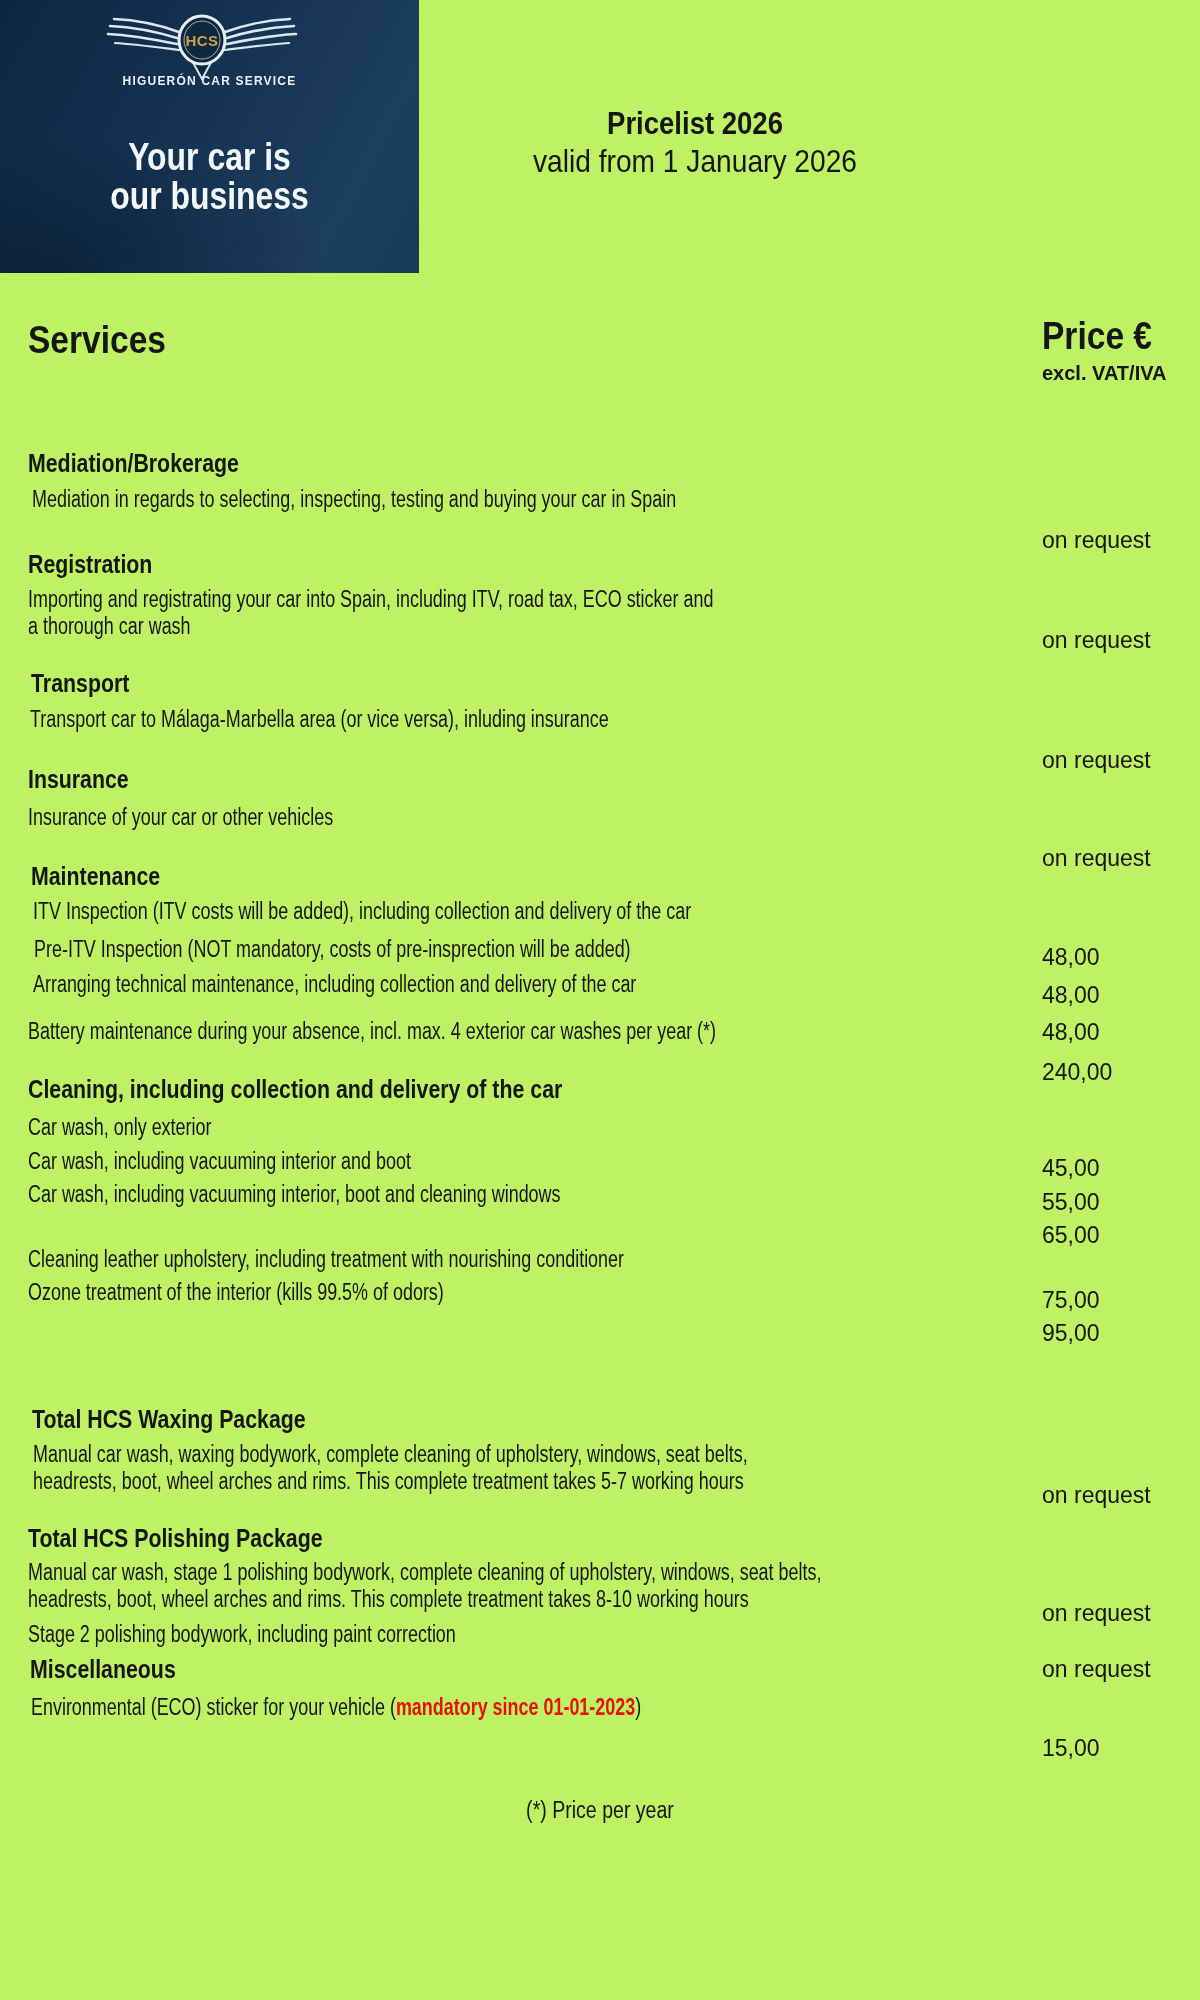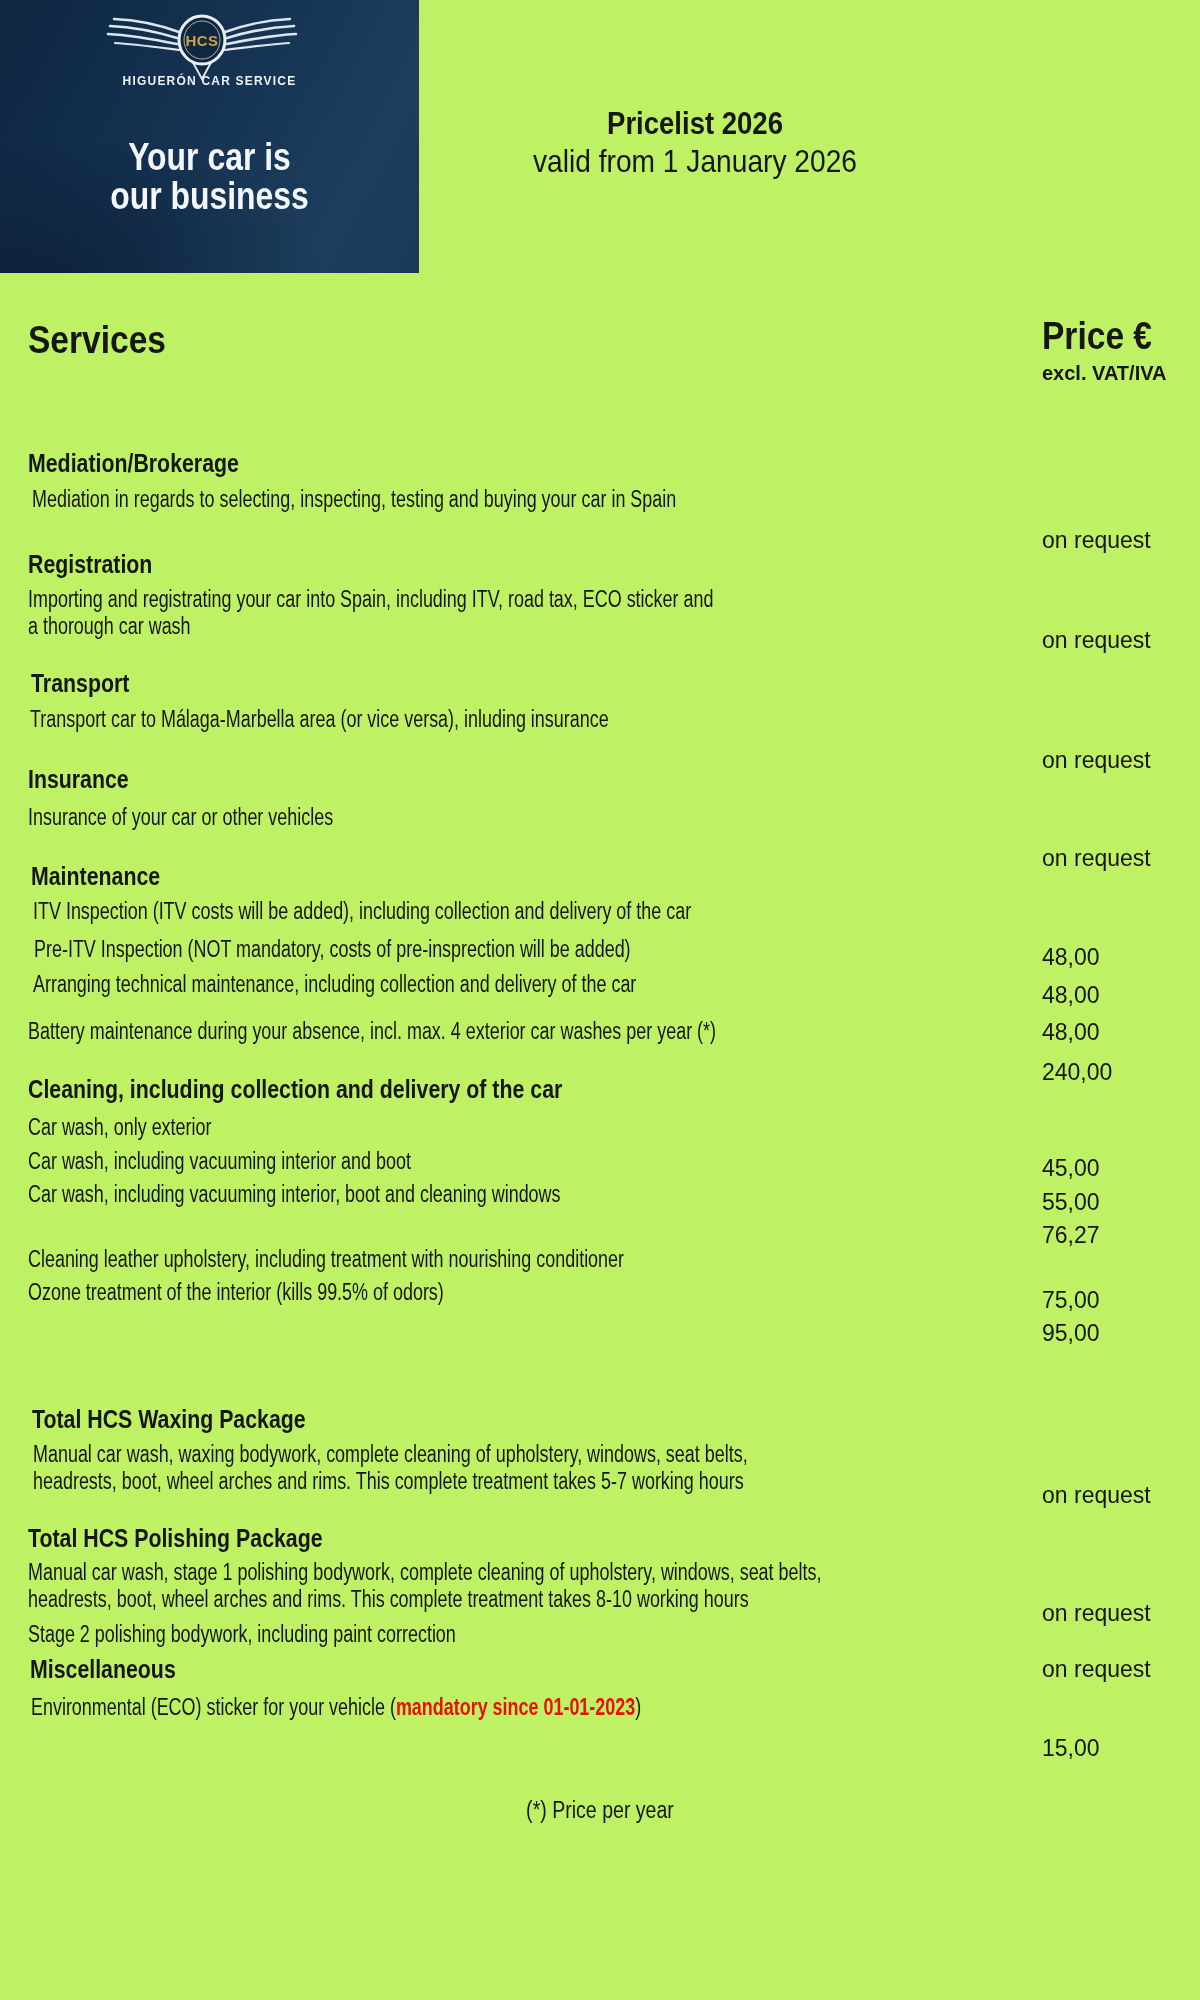--- a/index.html
+++ b/index.html
@@ -131,21 +131,21 @@
         <div><span>Car wash, only exterior</span></div>
       </div>
       <div class="row-price" style="top: 1114px;">45,00</div>
       <div class="row-desc" style="top: 1148px; left: 28px;">
         <div><span>Car wash, including vacuuming interior and boot</span></div>
       </div>
       <div class="row-price" style="top: 1148px;">55,00</div>
       <div class="row-desc" style="top: 1181px; left: 28px;">
         <div><span>Car wash, including vacuuming interior, boot and cleaning windows</span></div>
       </div>
-      <div class="row-price" style="top: 1181px;">76,27</div>
+      <div class="row-price" style="top: 1181px;">65,00</div>
       <div class="row-desc" style="top: 1246px; left: 28px;">
         <div><span>Cleaning leather upholstery, including treatment with nourishing conditioner</span></div>
       </div>
       <div class="row-price" style="top: 1246px;">75,00</div>
       <div class="row-desc" style="top: 1279px; left: 28px;">
         <div><span>Ozone treatment of the interior (kills 99.5% of odors)</span></div>
       </div>
       <div class="row-price" style="top: 1279px;">95,00</div>
       <div class="sec-heading" style="top: 1404px; left: 32px;">Total HCS Waxing Package</div>
       <div class="row-desc" style="top: 1441px; left: 33px;">

